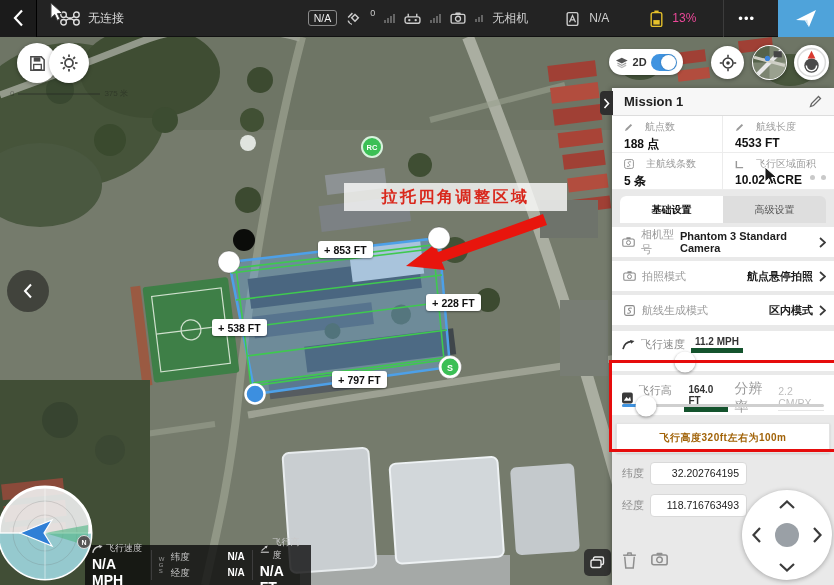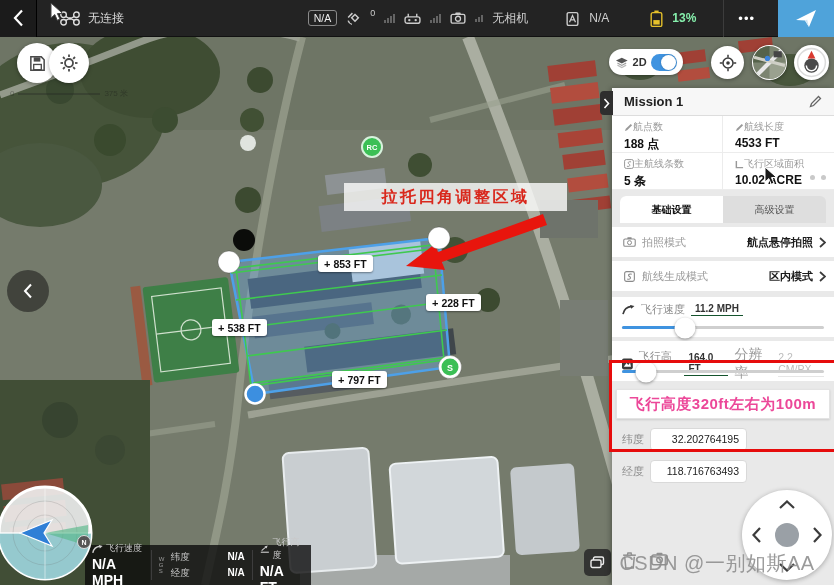--- a/index.html
+++ b/index.html
@@ -16,21 +16,21 @@
   .topbar { position:absolute; left:0; top:0; width:834px; height:37px; background:#232323; z-index:10;
             display:flex; align-items:center; color:#ddd; font-size:12px; border-bottom:1px solid #111; }
   .tb-back { width:37px; height:37px; display:flex; align-items:center; justify-content:center;
              background:#1b1b1b; border-right:1px solid #000; }
   .tb-left { display:flex; align-items:center; gap:7px; padding-left:22px; }
   .tb-right { margin-left:auto; display:flex; align-items:center; gap:9px; }
   .tb-badge { border:1px solid #8a8a8a; border-radius:3px; padding:1px 5px; font-size:10.5px; color:#eee; }
   .bars { display:flex; align-items:flex-end; gap:1px; }
   .bars i { display:block; width:2px; background:#646464; }
   .sat-zero { font-size:9px; color:#ccc; position:relative; top:-5px; }
-  .tb-battery { color:#86efac; font-weight:bold; font-size:12px; }
+  .tb-battery { color:#ec4899; font-weight:normal; font-size:12px; }
   .tb-more { padding:0 14px; border-left:1px solid #3c3c3c; color:#fff; font-size:13px; letter-spacing:1px; height:37px; display:flex; align-items:center; }
   .tb-fly { width:56px; height:37px; background:#4fa3da; display:flex; align-items:center; justify-content:center; }
   .tb-txt-dim { color:#cfcfcf; }
 
   
   .circle-btn { position:absolute; border-radius:50%; background:#fff; box-shadow:0 1px 4px rgba(0,0,0,.35);
                 display:flex; align-items:center; justify-content:center; z-index:4; }
   .map-scale { position:absolute; left:10px; top:88px; width:118px; display:flex; align-items:center; gap:4px;
                font-size:8px; color:rgba(25,25,25,.6); z-index:4; opacity:.65; }
   .map-scale .bar { flex:1; height:2px; background:rgba(30,30,30,.45); }
@@ -78,51 +78,51 @@
   .panel { position:absolute; left:612px; top:88px; width:222px; height:497px; background:#e9e9e9; z-index:5;
            box-shadow:-2px 0 5px rgba(0,0,0,.25); font-size:11px; }
   .panel-tab-arrow { position:absolute; left:600px; top:91px; width:13px; height:24px; background:#2e2e2e;
                      border-radius:4px 0 0 4px; z-index:6; display:flex; align-items:center; justify-content:center; }
   .p-header { height:28px; background:#f7f7f7; border-bottom:1px solid #ddd; display:flex; align-items:center; padding:0 12px; }
   .p-title { font-size:13px; font-weight:bold; color:#222; }
   .p-edit { margin-left:auto; }
   .p-stats { background:#fff; display:grid; grid-template-columns:1fr 1fr; }
   .stat-cell { height:37px; padding:4px 0 0 12px; border-bottom:1px solid #ececec; position:relative; }
   .stat-cell.c1 { border-right:1px solid #ececec; }
-  .stat-label { display:flex; align-items:center; gap:0; font-size:10px; color:#9a9a9a; }
+  .stat-label { display:flex; align-items:center; gap:12px; font-size:10px; color:#9a9a9a; }
   .stat-value { font-size:12px; font-weight:bold; color:#111; margin-top:2px; }
   .page-dots { position:absolute; right:8px; bottom:9px; display:flex; gap:6px; }
   .page-dots i { width:5px; height:5px; border-radius:50%; background:#c9c9c9; }
 
   .p-tabs { margin:6px 8px 0 8px; height:27px; background:#dedede; border-radius:6px 6px 0 0; overflow:hidden; display:flex; }
   .p-tab { flex:1; display:flex; align-items:center; justify-content:center; font-size:10px; color:#555; }
   .p-tab.active { background:#fff; color:#111; font-weight:bold; }
 
   .set-row { margin-top:4px; height:30px; background:#fff; display:flex; align-items:center; padding:0 8px 0 10px; }
   .set-row:first-of-type { margin-top:3px; }
   .set-icon { width:14px; display:flex; justify-content:center; margin-right:6px; }
   .set-label { color:#9a9a9a; font-size:11px; }
   .set-value { margin-left:auto; font-size:11px; font-weight:bold; color:#1d1d1d; margin-right:6px; }
   .chev { display:flex; }
 
   .slider-row { margin-top:6px; height:40px; background:#fff; padding:5px 10px 0 10px; position:relative; }
   .slider-row.second { margin-top:4px; }
   .slider-head { display:flex; align-items:center; gap:6px; }
   .slider-head .sl-label { color:#8d8d8d; font-size:11px; }
-  .slider-head .sl-value { font-size:10px; font-weight:bold; color:#333; border-bottom:1px solid #14532d; padding:0 4px 1px 4px; }
+  .slider-head .sl-value { font-size:10px; font-weight:bold; color:#333; border-bottom:5px solid #14532d; padding:0 4px 1px 4px; }
   .slider-head .res-label { margin-left:auto; color:#9a9a9a; font-size:14px; }
   .slider-head .res-value { color:#bdbdbd; font-size:10.5px; border-bottom:1px solid #e6e6e6; padding-bottom:1px; }
   .track { position:absolute; left:10px; right:10px; top:29px; height:3px; background:#cfcfcf; border-radius:2px; }
   .track .fill { position:absolute; left:0; top:0; height:3px; background:#3f93e0; border-radius:2px; }
   .thumb { position:absolute; top:50%; width:21px; height:21px; border-radius:50%; background:#fff;
            box-shadow:0 1px 3px rgba(0,0,0,.4); transform:translate(-50%,-50%); }
   .red-box { position:absolute; left:-3px; top:272px; width:228px; height:92px; border:3px solid #e60c0c; z-index:7; pointer-events:none; }
 
   .note-bar { margin:8px 4px 0 4px; height:30px; background:#fff; border:1px solid #e3e3e3; box-shadow:0 1px 2px rgba(0,0,0,.12);
-              display:flex; align-items:center; justify-content:center; color:#ec4899; font-size:15px; font-weight:bold; letter-spacing:.5px; }
+              display:flex; align-items:center; justify-content:center; color:#a16207; font-size:10px; font-weight:bold; letter-spacing:.5px; }
 
   .coord-field { margin:8px 10px 0 10px; height:24px; display:flex; align-items:center; }
   .coord-field:first-of-type { margin-top:8px; }
   .coord-field .fl { width:28px; color:#8d8d8d; font-size:11px; }
   .coord-field input { width:97px; height:23px; border:1px solid #d9d9d9; border-radius:4px; background:#fff;
                        text-align:right; padding-right:7px; font-size:10.5px; color:#222; font-family:"Liberation Sans",sans-serif; }
 
   .dpad { position:absolute; left:130px; top:402px; width:90px; height:90px; border-radius:50%; background:#fff;
           box-shadow:0 1px 5px rgba(0,0,0,.3); }
   .dpad .dcenter { position:absolute; left:50%; top:50%; width:24px; height:24px; border-radius:50%; background:#9aa0a6; transform:translate(-50%,-50%); }
@@ -429,21 +429,21 @@
   </div>
   <div class="circle-btn" style="left:794px; top:45px; width:35px; height:35px">
     <svg width="35" height="35" viewBox="0 0 34 34">
       <circle cx="17" cy="17" r="13.5" fill="none" stroke="#dcdcdc" stroke-width="1.5"></circle>
       <circle cx="17" cy="20" r="7" fill="#4a4a4a"></circle>
       <path d="M12,20 a5,5 0 0 0 10,0" fill="none" stroke="#fff" stroke-width="1.4"></path>
       <polygon points="17,5.5 13.2,13 20.8,13" fill="#d93a30"></polygon>
     </svg>
   </div>
 
-  <div class="edge-pill" style="left:318px; top:255px">
+  <div class="edge-pill" style="left:318px; top:241px">
     <span class="plus"></span>
     <span>853 FT</span>
   </div>
   <div class="edge-pill" style="left:426px; top:294px">
     <span class="plus"></span>
     <span>228 FT</span>
   </div>
   <div class="edge-pill" style="left:212px; top:319px">
     <span class="plus"></span>
     <span>538 FT</span>
@@ -561,20 +561,36 @@
             <i></i>
           </div>
       </div>
     </div>
 
     <div class="p-tabs">
       <div class="p-tab active">基础设置</div>
       <div class="p-tab">高级设置</div>
     </div>
 
+    <div class="set-row">
+      <span class="set-icon">
+        <svg width="13" height="10" viewBox="0 0 14 11">
+            <rect x="0.7" y="2.2" width="12.6" height="8" rx="1.5" stroke="#8a8a8a" stroke-width="1.2" fill="none"></rect>
+            <circle cx="7" cy="6.2" r="2.2" stroke="#8a8a8a" stroke-width="1.1" fill="none"></circle>
+            <rect x="4.5" y="0.4" width="5" height="1.8" rx="0.8" fill="#8a8a8a"></rect>
+          </svg>
+      </span>
+      <span class="set-label">相机型号</span>
+      <span class="set-value">Phantom 3 Standard Camera</span>
+      <span class="chev">
+        <svg width="7" height="11" viewBox="0 0 7 11">
+            <polyline points="1,1 6,5.5 1,10" fill="none" stroke="#3a3a3a" stroke-width="1.7"></polyline>
+          </svg>
+      </span>
+    </div>
 
 
     <div class="set-row">
       <span class="set-icon">
         <svg width="13" height="10" viewBox="0 0 14 11">
             <rect x="0.7" y="2.2" width="12.6" height="8" rx="1.5" stroke="#8a8a8a" stroke-width="1.2" fill="none"></rect>
             <circle cx="7" cy="6.2" r="2.2" stroke="#8a8a8a" stroke-width="1.1" fill="none"></circle>
             <rect x="4.5" y="0.4" width="5" height="1.8" rx="0.8" fill="#8a8a8a"></rect>
           </svg>
       </span>
@@ -671,15 +687,14 @@
       <svg style="right:10px; top:37px" width="9" height="16" viewBox="0 0 9 16">
           <polyline points="1,1 7.5,8 1,15" fill="none" stroke="#3c3c3c" stroke-width="2.2"></polyline>
         </svg>
       <svg style="left:37px; bottom:8px" width="16" height="9" viewBox="0 0 16 9">
           <polyline points="1,1 8,7.5 15,1" fill="none" stroke="#3c3c3c" stroke-width="2.2"></polyline>
         </svg>
       <div class="dcenter"></div>
     </div>
   </aside>
 
-  <div class="watermark">CSDN @一别如斯AA</div>
 
 </div>
 
 </body></html>

